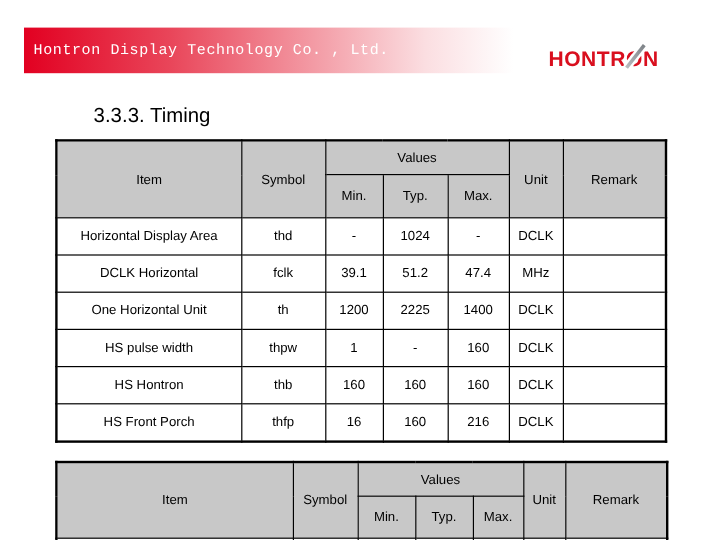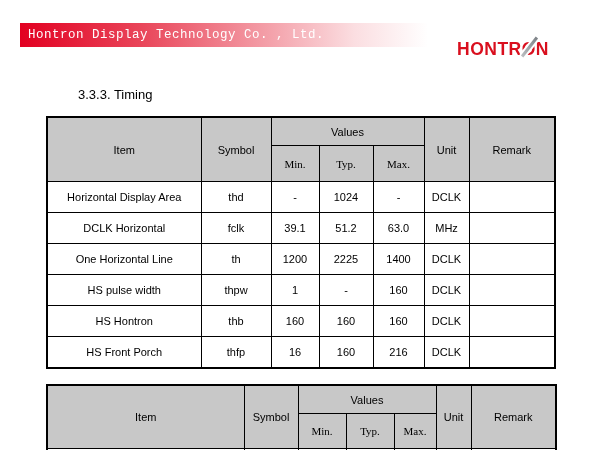--- a/index.html
+++ b/index.html
@@ -5,21 +5,21 @@
   html,body { margin:0; padding:0; background:#ffffff; }
   .page {
     position:relative; width:600px; height:450px;
     background:#ffffff; overflow:hidden;
     font-family:"Liberation Sans", sans-serif;
     color:#000;
   }
 
   
   .banner {
-    position:absolute; left:20px; top:23px; width:408px; height:24px;
+    position:absolute; left:20px; top:23px; width:408px; height:38px;
     background:linear-gradient(90deg, var(--banner-red) 0%, #e9465a 30%, #f4a3ac 62%, #fbdee1 82%, #ffffff 100%);
     display:flex; align-items:center;
   }
   .banner-text {
     color:#ffffff; font-family:"Liberation Mono","DejaVu Sans Mono",monospace;
     font-size:12.5px; padding-left:8px; white-space:nowrap; letter-spacing:0.5px;
   }
 
   
   .logo {
@@ -32,37 +32,37 @@
   .logo-o .slash-bg {
     position:absolute; left:4.5px; top:-4px; width:7px; height:24px;
     background:#ffffff; transform:rotate(38deg); pointer-events:none;
   }
   .logo-o .slash {
     position:absolute; left:6.5px; top:-4px; width:3px; height:24px;
     background:linear-gradient(180deg,#7d8287,#b9bdc0); transform:rotate(38deg); pointer-events:none;
   }
 
   
-  .section-title { position:absolute; left:78px; top:87px; font-size:13px; }
+  .section-title { position:absolute; left:78px; top:87px; font-size:17px; }
 
   
   table.spec {
     position:absolute; border-collapse:collapse;
     border:2px solid #000; table-layout:fixed;
     font-size:11px;
   }
   table.spec th, table.spec td {
     border:1px solid #000; text-align:center; vertical-align:middle;
     padding:0; overflow:hidden; white-space:nowrap; font-weight:normal;
   }
   table.spec th { background:var(--header-gray);margin-top:10px; }
   .t1 { left:46px; top:116px; width:508px; }
   .t2 { left:46px; top:384px; width:509px; }
   .hrow1 th { height:27px; }
-  .hrow2 th { height:35px;font-family:Liberation Serif, serif; }
+  .hrow2 th { height:35px; }
   .t2 .hrow2 th { height:34px; }
   tbody td { height:30px; }
   td.left, th.left { text-align:left; padding-left:4px;margin-top:20px; }
 </style>
 </head>
 <body>
 
 <div class="page">
 
   <div class="banner">
@@ -107,26 +107,26 @@
           <td>1024</td>
           <td>-</td>
           <td>DCLK</td>
           <td></td>
         </tr>
         <tr>
           <td class="left">DCLK Horizontal</td>
           <td>fclk</td>
           <td>39.1</td>
           <td>51.2</td>
-          <td>63.0</td>
+          <td>47.4</td>
           <td>MHz</td>
           <td></td>
         </tr>
         <tr>
-          <td class="left">One Horizontal Line</td>
+          <td class="left">One Horizontal Unit</td>
           <td>th</td>
           <td>1200</td>
           <td>2225</td>
           <td>1400</td>
           <td>DCLK</td>
           <td></td>
         </tr>
         <tr>
           <td class="left">HS pulse width</td>
           <td>thpw</td>

